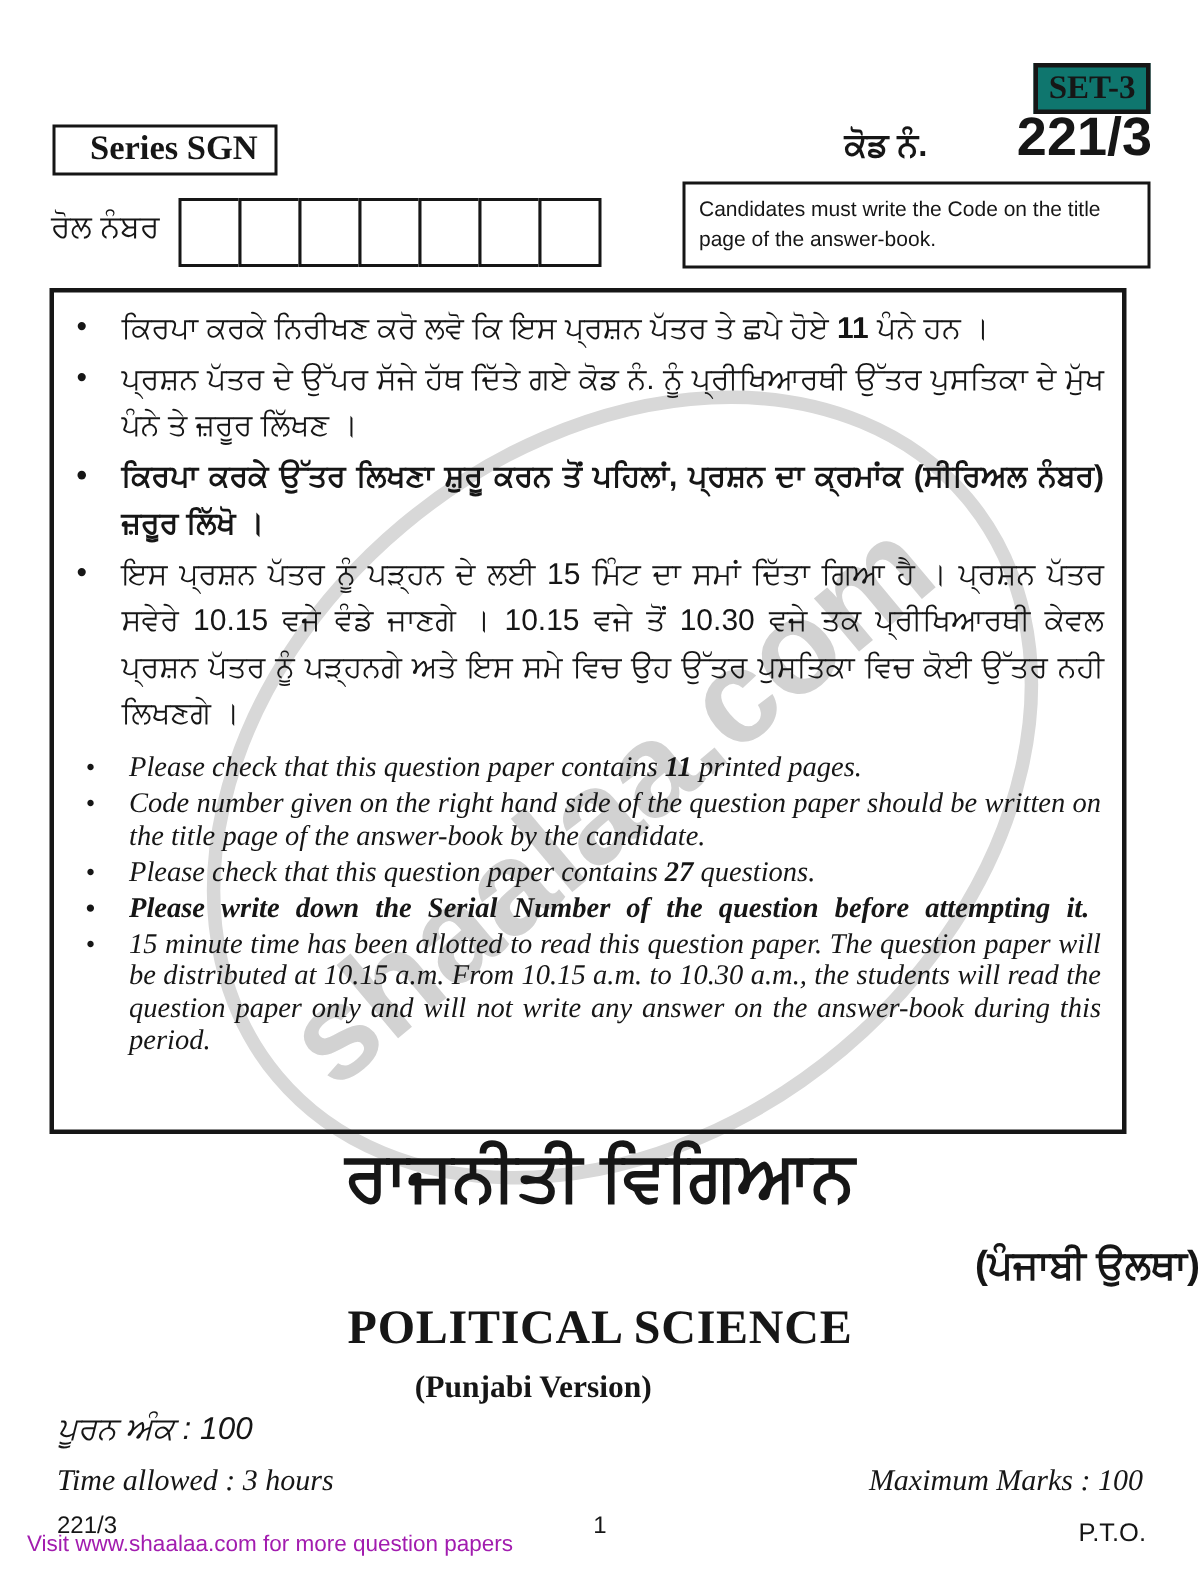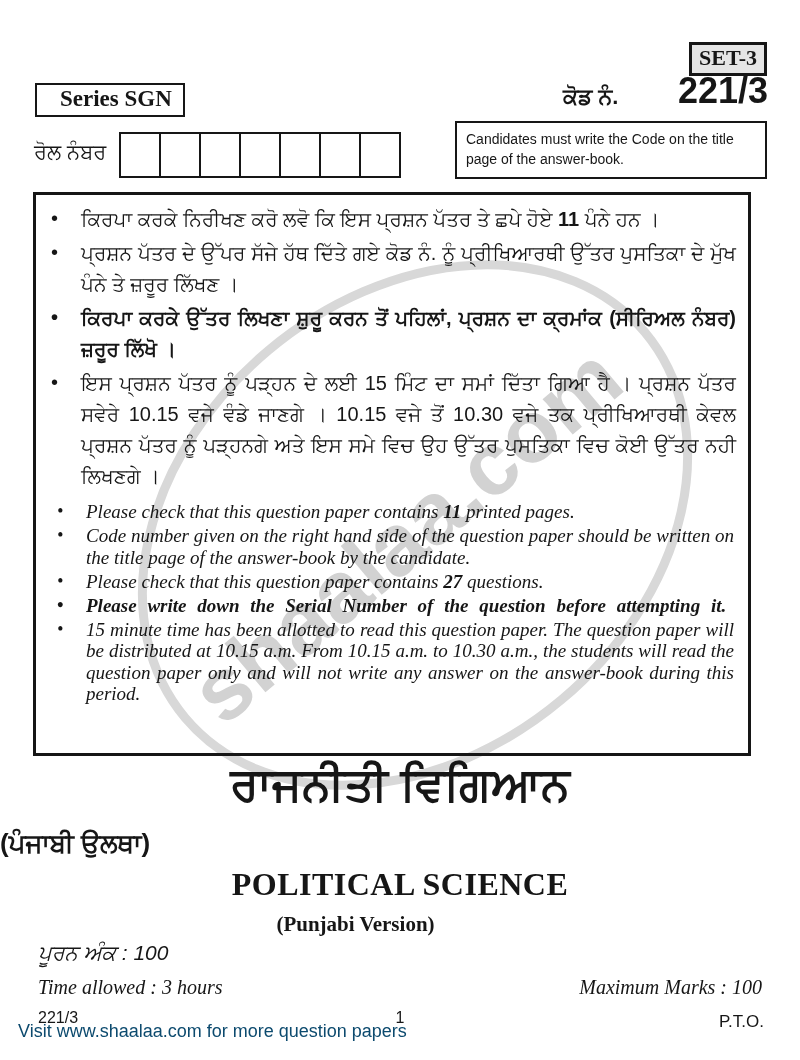--- a/index.html
+++ b/index.html
@@ -9,21 +9,21 @@
   }
   .layer { position:absolute; inset:0; }
   #watermark { z-index:0; }
   .content { z-index:1; }
 
   .abs { position:absolute; }
 
   .set-box {
     right:33px; top:42px; border:3px solid #161616; padding:0px 7px 2px 7px;
     font-family:"Liberation Serif", serif; font-weight:bold; font-size:22px;
-    background:#e5e5e5;
+    background:#0f766e;
   }
   .series-box {
     left:35px; top:83px; border:2px solid #161616; padding:1px 11px 3px 23px;
     font-family:"Liberation Serif", serif; font-weight:bold; font-size:23px;
     background:#fff;
   }
   .code-label { left:563px; top:84px; font-size:22px; font-weight:bold; }
   .code-number { right:32px; top:70px; font-size:36px; font-weight:bold; letter-spacing:0px; }
 
   .roll-label { left:34px; top:140px; font-size:21px; }
@@ -54,35 +54,35 @@
   .en-item {
     position:relative; padding-left:50px; padding-right:14px;
     font-family:"Liberation Serif", serif; font-size:19px; line-height:21.5px;
     text-align:justify; margin-bottom:2.5px;font-style:italic;
   }
   .en-item::before { content:"•"; position:absolute; left:21px; top:0px; font-size:18px; }
   .en-bold { font-weight:bold; }
   .en-bold b, .en-bold span { word-spacing:6px; }
 
   .title-pa   { left:0; width:800px; top:757px; text-align:center; font-size:46px; font-weight:bold; }
-  .title-pa-sub { left:0; width:800px; top:828px; text-align:left; font-size:26px; font-weight:bold; }
+  .title-pa-sub { left:0; width:800px; top:828px; text-align:right; font-size:26px; font-weight:bold; }
   .title-en   { left:0; width:800px; top:866px; text-align:center;
                 font-family:"Liberation Serif", serif; font-size:32px; font-weight:bold; letter-spacing:0.5px; }
   .title-en-sub { left:0; width:711px; top:912px; text-align:center;
                 font-family:"Liberation Serif", serif; font-size:21px; font-weight:bold; }
 
   .meta-row { left:0; width:800px; padding:0 38px; box-sizing:border-box;
               display:flex; justify-content:space-between; font-style:italic; }
   .meta-pa { top:941px; font-size:21px; }
   .meta-en { top:976px; font-family:"Liberation Serif", serif; font-size:20px; }
 
   .footer-code { left:38px; top:1009px; font-size:16px; }
   .footer-page { left:0; width:800px; top:1009px; text-align:center; font-size:16px; }
   .footer-pto  { right:36px; top:1012px; font-size:17px; }
-  .visit-line  { left:18px; top:1021px; font-size:18px; color:#0c4a6e; }
+  .visit-line  { left:18px; top:1021px; font-size:15px; color:#a21caf; }
 
   b { font-weight:bold; }
 </style>
 </head>
 <body>
 
 <div class="page">
 
   <svg id="watermark" class="layer" width="800" height="1060" viewBox="0 0 800 1060" aria-hidden="true">
     <g transform="rotate(-40 415 525)">

